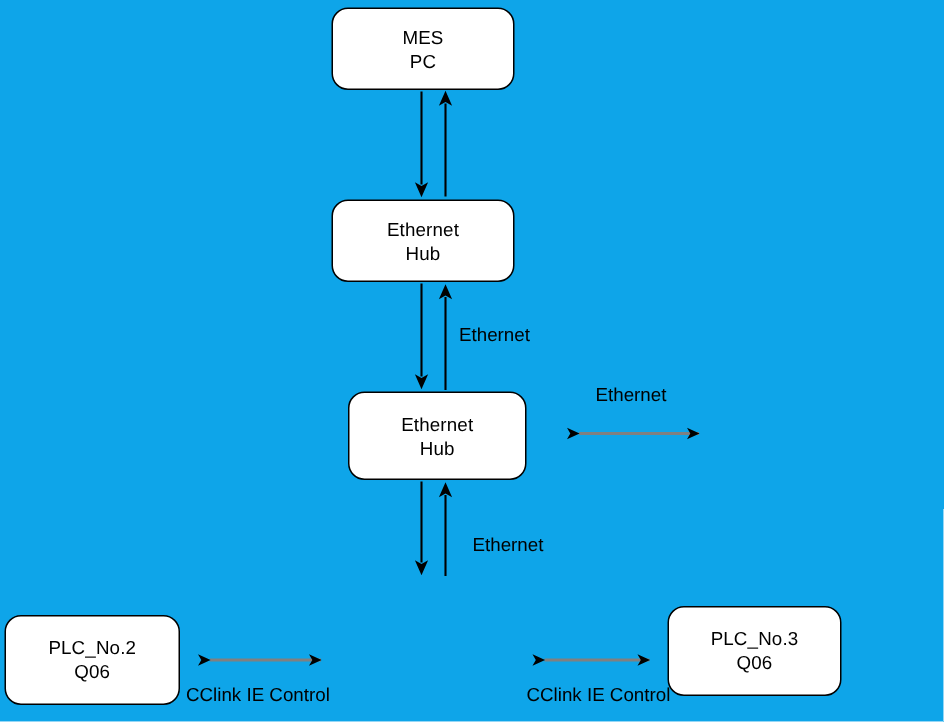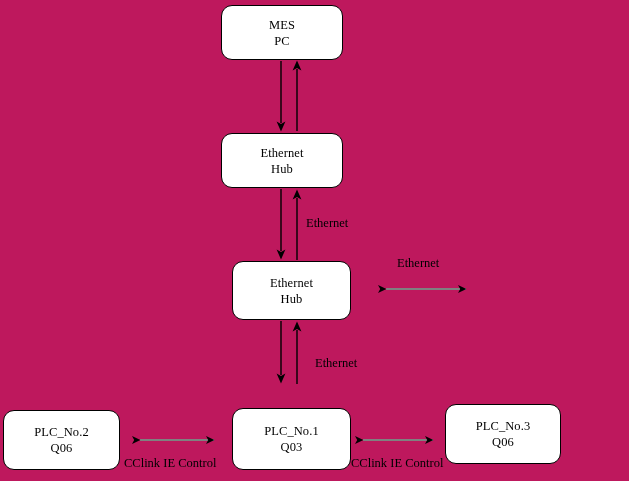--- a/index.html
+++ b/index.html
@@ -5,23 +5,23 @@
 <style>
   html, body {
     margin: 0;
     padding: 0;
     background: #ffffff;
   }
   #canvas {
     position: relative;
     width: 629px;
     height: 481px;
-    background: #be185d;
+    background: #0ea5e9;
     overflow: hidden;
-    font-family: Liberation Serif, serif;
+    font-family: Liberation Sans, sans-serif;
   }
   .node {
     position: absolute;
     box-sizing: border-box;
     background: #ffffff;
     border: 1.4px solid #000000;
     border-radius: 11px;
     display: flex;
     flex-direction: column;
     align-items: center;
@@ -63,24 +63,20 @@
     <span class="ln">Ethernet</span>
     <span class="ln">Hub</span>
   </div>
 
 
   <div class="node" style="left:3px; top:410px; width:117px; height:60px;">
     <span class="ln">PLC_No.2</span>
     <span class="ln">Q06</span>
   </div>
 
-  <div class="node" style="left:232px; top:408px; width:119px; height:62px;">
-    <span class="ln">PLC_No.1</span>
-    <span class="ln">Q03</span>
-  </div>
 
   <div class="node" style="left:445px; top:404px; width:116px; height:60px;">
     <span class="ln">PLC_No.3</span>
     <span class="ln">Q06</span>
   </div>
 
   <div class="conn" style="left:0px; top:0px; width:629px; height:481px;">
     <svg width="629" height="481">
       <defs>
         <marker id="ah-down" markerWidth="9" markerHeight="9" refX="4.5" refY="8.2" orient="auto-start-reverse" markerUnits="userSpaceOnUse">

